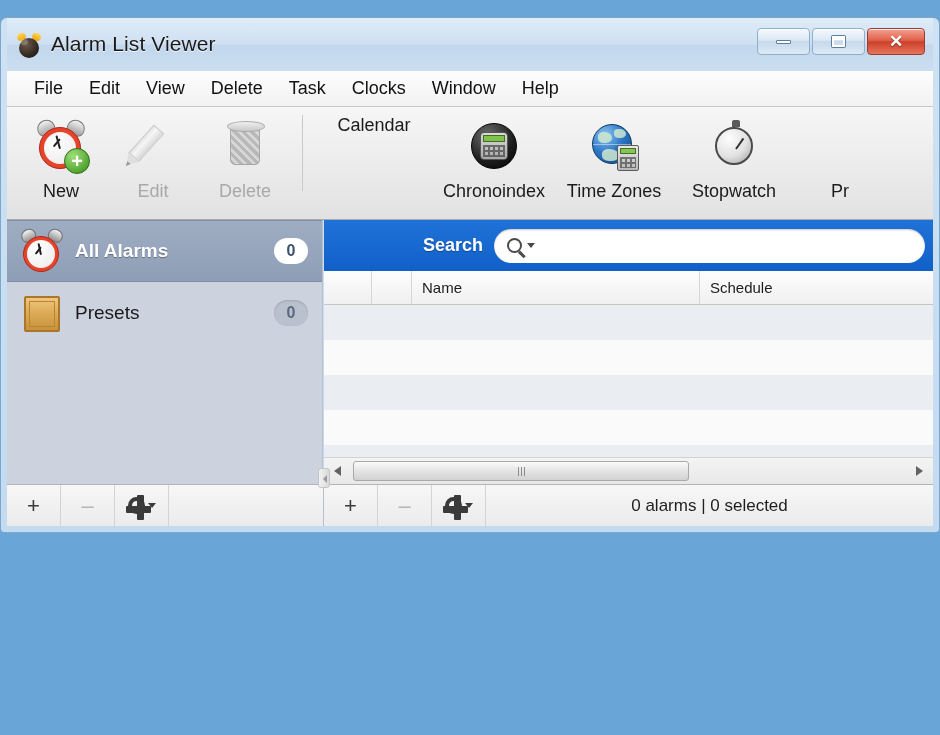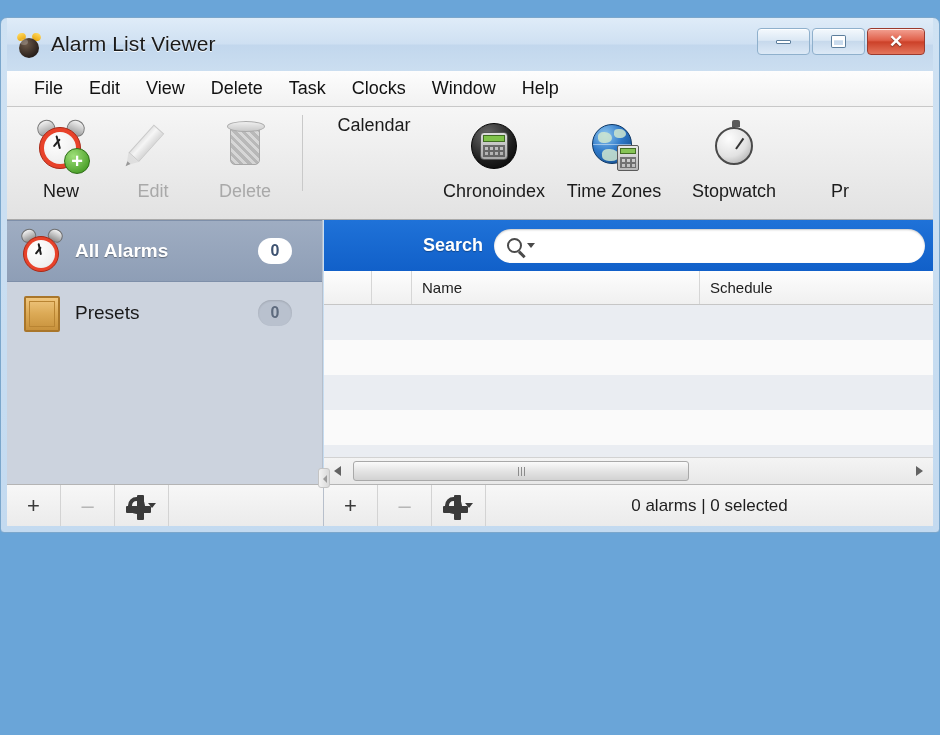--- a/index.html
+++ b/index.html
@@ -231,21 +231,21 @@
     position: absolute;
     left: 0; top: 0; width: 316px; bottom: 0;
     background: #ccd3de;
     border-right: 1px solid #b7bfcb;
   }
   .srcitem {
     position: relative;
     height: 62px;
     display: flex;
     align-items: center;
-    padding: 0 30px 0 12px;
+    padding: 0 14px 0 12px;
   }
   .srcitem.selected {
     background: linear-gradient(to bottom, #9fadc2 0%, #8e9eb6 100%);
     border-top: 1px solid #7e8fa9;
     border-bottom: 1px solid #7e8fa9;
   }
   .srcicon { width: 46px; height: 46px; flex: 0 0 auto; position: relative; margin-right: 10px; }
   .srclabel { font-size: 19px; color: #1a1a1a; flex: 1 1 auto; }
   .srcitem.selected .srclabel { color: #fff; font-weight: bold; text-shadow: 0 1px 1px rgba(0,0,0,.35); }
   .badge {

